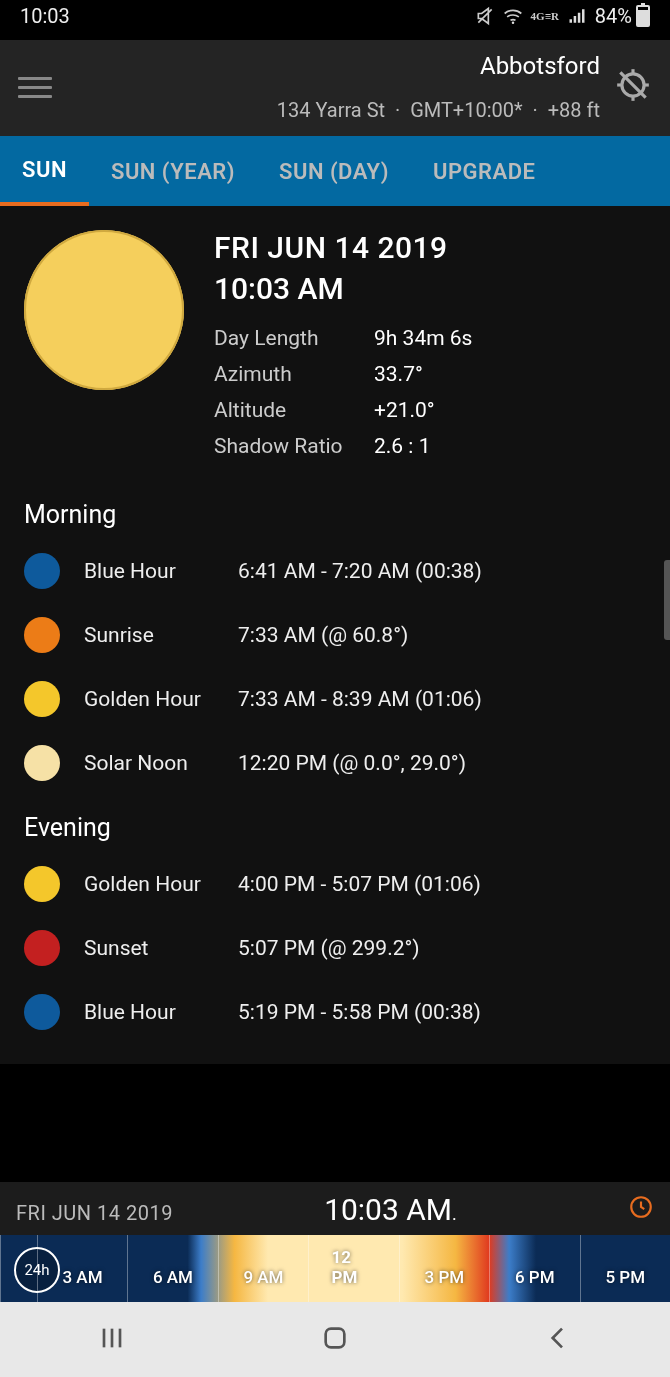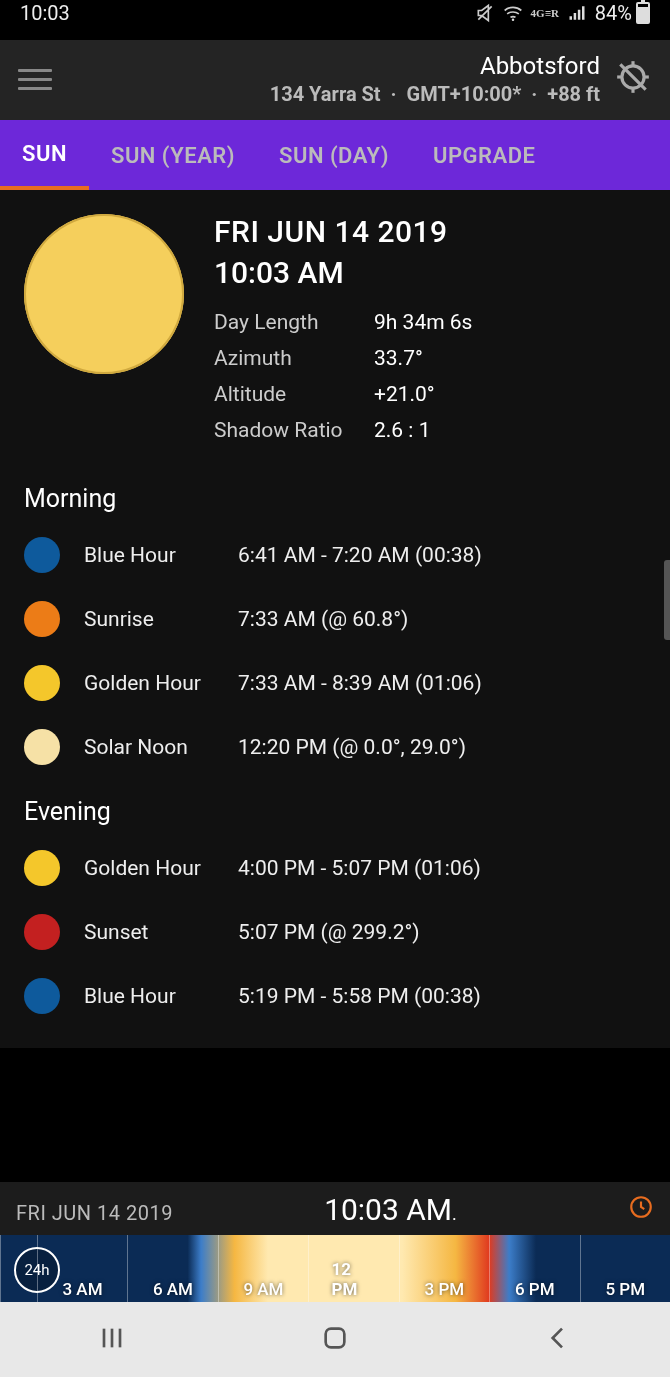--- a/index.html
+++ b/index.html
@@ -10,23 +10,23 @@
     font-family: -apple-system, Roboto, "Helvetica Neue", Arial, sans-serif;
     color: #fff;
     overflow: hidden;
     position: relative;
   }
   
   .statusbar {
     height: 40px;
     background: #000;
     display: flex;
-    align-items: flex-start;
+    align-items: flex-end;
     justify-content: space-between;
-    padding: 1px 20px;
+    padding: 12px 20px;
     font-size: 20px;
     color: #eee;
   }
   .statusbar .right { display: flex; align-items: center; gap: 8px; }
   .statusbar .icon { width: 20px; height: 20px; display:inline-flex; align-items:center; justify-content:center;}
   .statusbar svg { fill:#ddd; }
   .lte { font-size: 11px; letter-spacing:0px; font-weight:600; color:#ccc; line-height:9px;font-family:Liberation Serif, serif; }
   .battery-wrap{display:flex;align-items:center;gap:4px;}
   .battery{width:14px;height:22px;border:2px solid #ddd;border-radius:2px;position:relative;display:flex;align-items:flex-end;}
   .battery::before{content:"";position:absolute;top:-4px;left:3px;width:4px;height:2px;background:#ddd;}
@@ -36,25 +36,25 @@
   .appheader {
     background: #242424;
     padding: 12px 18px 14px 18px;
     display: flex;
     align-items: center;
   }
   .hamburger { width: 34px; display:flex; flex-direction:column; gap:6px; cursor:pointer;}
   .hamburger span { height:3px; background:#888; border-radius:1px;}
   .location-block { flex:1; text-align:right; padding-right:14px;}
   .location-title { font-size:24px; font-weight:400; color:#fff; }
-  .location-sub { font-size:20px; color:#bbb; margin-top:2px;font-weight:bold;}
+  .location-sub { font-size:20px; color:#bbb; margin-top:18px;}
   .gps-off svg{width:38px;height:38px;}
 
   
-  .tabs { display:flex; background:#6d28d9; height:70px; }
+  .tabs { display:flex; background:#0369a1; height:70px; }
   .tab { flex:0 0 auto; display:flex; align-items:center; justify-content:center;
          font-size:22px; font-weight:600; color:#bbb; padding:0 22px; cursor:pointer; letter-spacing:0.5px;}
   .tab.active { color:#fff; border-bottom:4px solid #e86c1f; }
 
   
   .main { padding: 24px 24px 10px 24px; background:#111;}
   .summary { display:flex; gap:30px; margin-bottom:30px;}
   .sun-disc { width:160px; height:160px; border-radius:50%;
               background:#F5CF5C; flex-shrink:0;
               box-shadow: inset 0 0 0 2px #d0a93f;}
@@ -83,21 +83,21 @@
   .tl-strip { height:70px; position:relative;
     background: linear-gradient(to right,
        #0b2b55 0%, #0b2b55 28%,
        #3c7dc9 30%, #f5b742 35%,
        #ffe9b0 40%, #ffe9b0 60%,
        #f5b742 68%, #e03a1f 73%,
        #3c7dc9 76%, #0b2b55 80%, #0b2b55 100%);
   }
   .tl-ticks{position:absolute;top:0;left:0;right:0;height:100%;display:flex;}
   .tick{flex:1;border-left:1px solid rgba(255,255,255,0.35);position:relative;}
-  .tick span{position:absolute;bottom:6px;left:50%;transform:translateX(-50%);font-size:17px;color:#fff;font-weight:500;text-shadow:0 0 4px rgba(0,0,0,0.6);}
+  .tick span{position:absolute;bottom:18px;left:50%;transform:translateX(-50%);font-size:17px;color:#fff;font-weight:500;text-shadow:0 0 4px rgba(0,0,0,0.6);}
   .tick.noon span{color:#fff;font-weight:700;}
   .badge24{position:absolute;left:14px;top:50%;transform:translateY(-50%);width:46px;height:46px;border:2px solid #fff;border-radius:50%;display:flex;align-items:center;justify-content:center;font-size:15px;color:#fff;background:rgba(0,0,0,0.25);}
 
   
   .navbar { position:absolute; bottom:0; left:0; right:0; height:75px;
             background:#e8e8e8; display:flex; align-items:center; justify-content:space-around;}
   .nav-btn svg{width:32px;height:32px;stroke:#555;fill:none;stroke-width:2;}
 
   .scroll-hint{position:absolute;right:0;top:560px;width:6px;height:80px;background:#555;border-radius:3px 0 0 3px;}
 </style>

